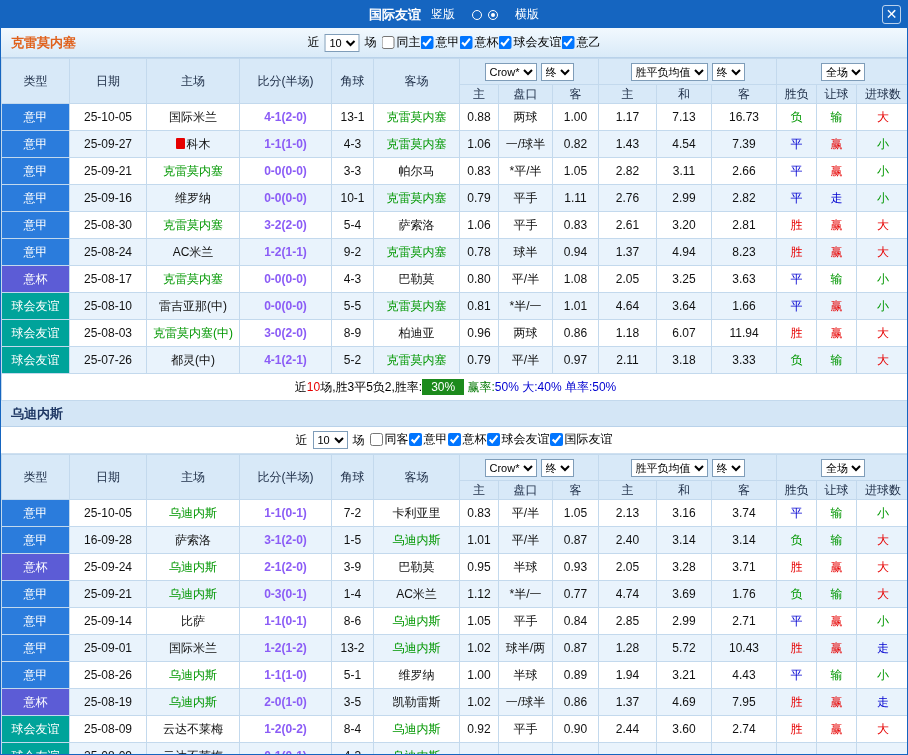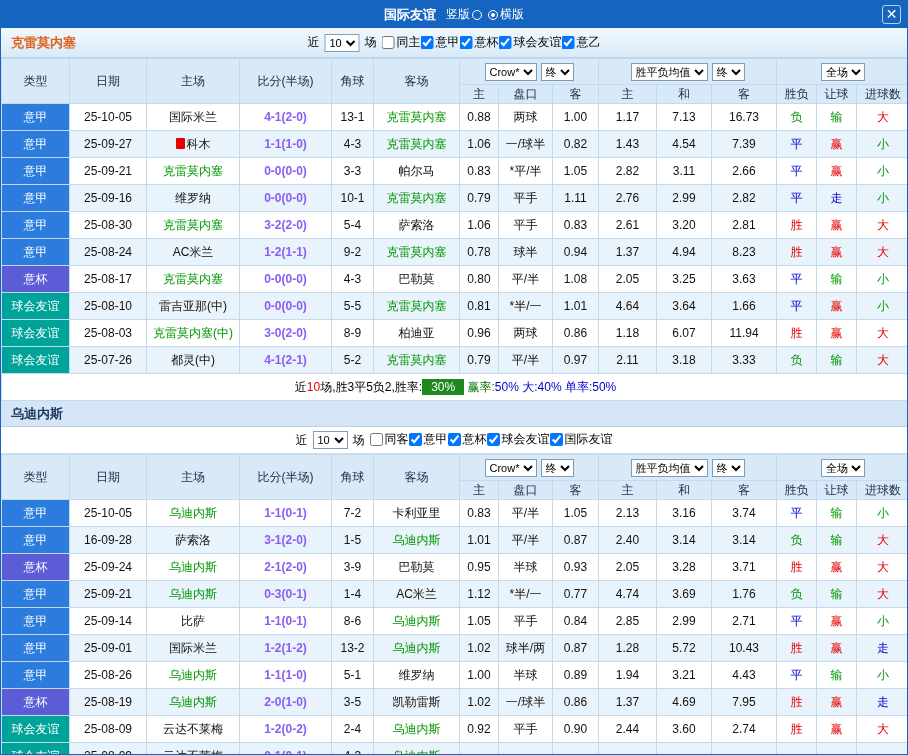--- a/index.html
+++ b/index.html
@@ -3,21 +3,21 @@
 <meta charset="utf-8">
 <style>
   * { box-sizing: border-box; margin: 0; padding: 0; }
   body { font-family: "Liberation Sans", "DejaVu Sans", sans-serif; background:#fff; }
   .window { width:908px; height:755px; border:1px solid #1565c0; overflow:hidden; position:relative; background:#fff; font-size:12px; }
 
   
   .titlebar { height:27px; background:#1565c0; color:#fff; display:flex; align-items:center; justify-content:center; gap:10px; position:relative; }
   .tb-title { font-weight:bold; font-size:13px; }
   .tb-opts { display:flex; align-items:center; gap:6px; font-size:12px; }
-  .tb-opts label { display:flex; align-items:center; gap:2px; cursor:pointer; }
+  .tb-opts label { display:flex; align-items:center; gap:17px; cursor:pointer; }
   .radio { display:inline-block; width:10px; height:10px; border:1px solid #fff; border-radius:50%; position:relative; background:transparent; }
   .radio.checked::after { content:""; position:absolute; left:2px; top:2px; width:4px; height:4px; background:#fff; border-radius:50%; }
   .close-btn { position:absolute; right:6px; top:4px; width:19px; height:19px; line-height:17px; text-align:center; color:#fff; font-size:14px; font-weight:bold; border:1px solid rgba(255,255,255,.7); border-radius:3px; cursor:pointer; }
 
   
   .team-bar { height:30px; background:linear-gradient(#f2f9fe,#d9eaf8); border-bottom:1px solid #b9d2ea; display:flex; align-items:center; position:relative; }
   .team-bar .team-name { margin-left:10px; font-weight:bold; font-size:13px; }
   .team-bar .filters { position:absolute; left:50%; transform:translateX(-50%); }
   .team-bar2 { height:26px; background:#d4e6f6; border-bottom:1px solid #b9d2ea; display:flex; align-items:center; }
   .team-bar2 .team-name { margin-left:10px; font-weight:bold; font-size:13px; }
@@ -544,21 +544,21 @@
             <td>7.95</td>
             <td style="color: rgb(230, 0, 0);">胜</td>
             <td style="color: rgb(230, 0, 0);">赢</td>
             <td style="color: rgb(0, 0, 208);">走</td>
           </tr>
           <tr>
             <td class="type-cell" style="background: rgb(0, 163, 154);">球会友谊</td>
             <td>25-08-09</td>
             <td>云达不莱梅</td>
             <td class="score">1-2(0-2)</td>
-            <td>2-4</td>
+            <td>8-4</td>
             <td class="team-hl">乌迪内斯</td>
             <td>0.92</td>
             <td>平手</td>
             <td>0.90</td>
             <td>2.44</td>
             <td>3.60</td>
             <td>2.74</td>
             <td style="color: rgb(230, 0, 0);">胜</td>
             <td style="color: rgb(230, 0, 0);">赢</td>
             <td style="color: rgb(230, 0, 0);">大</td>

